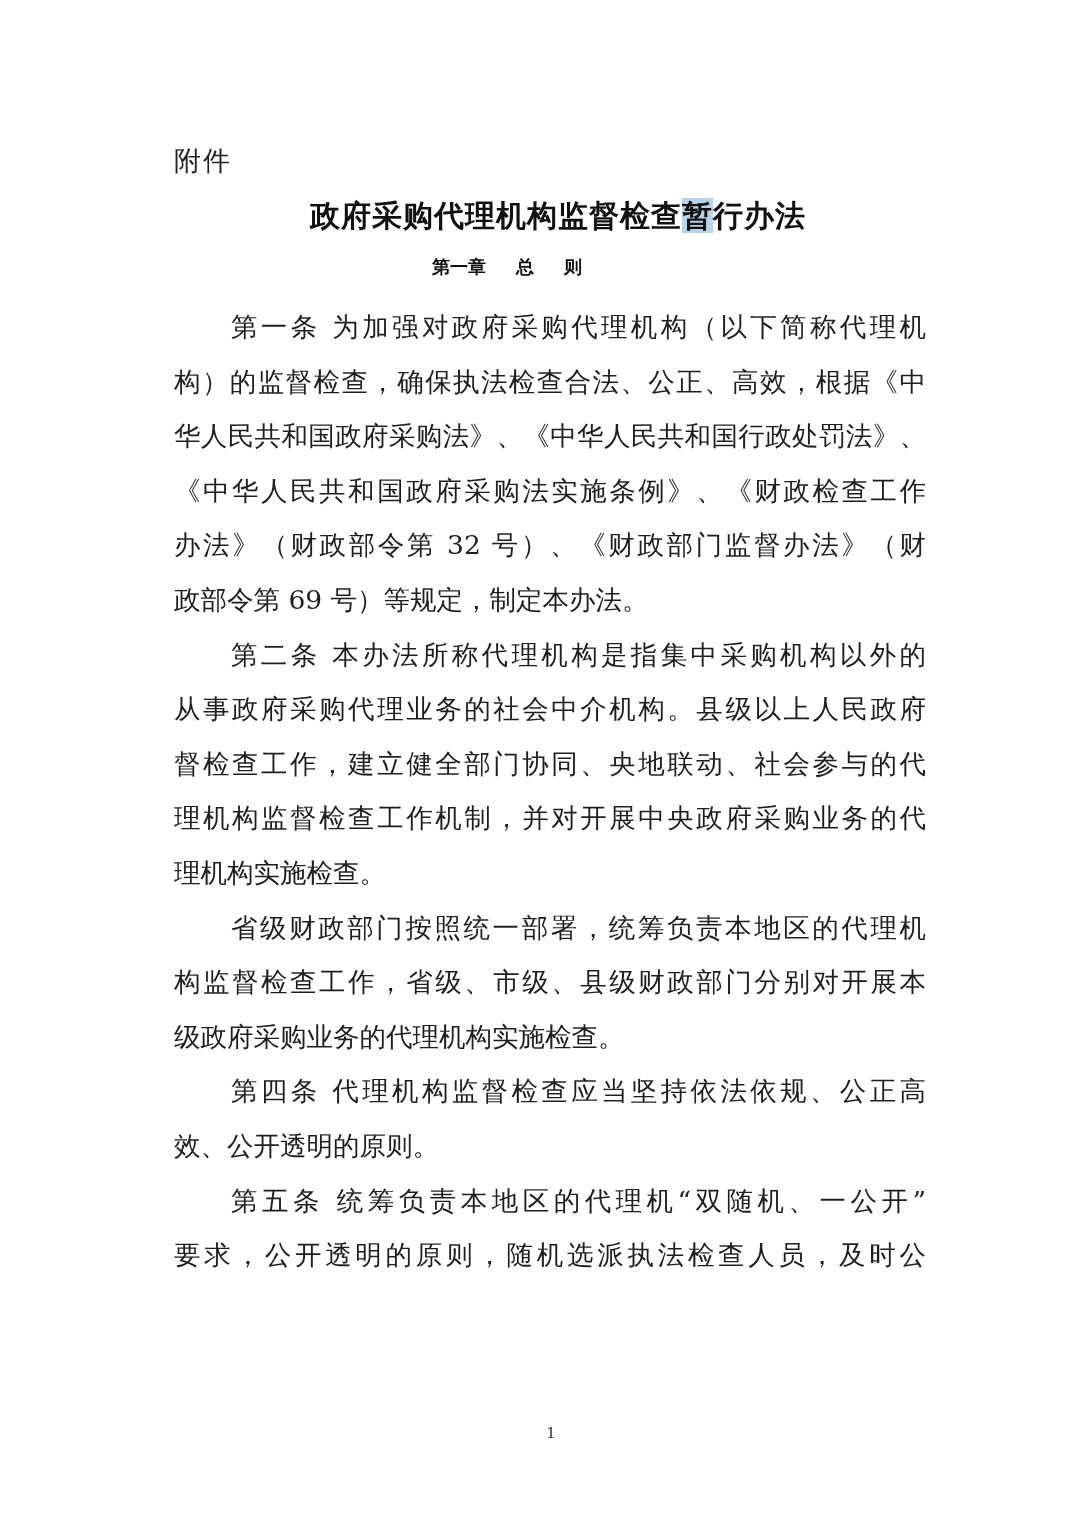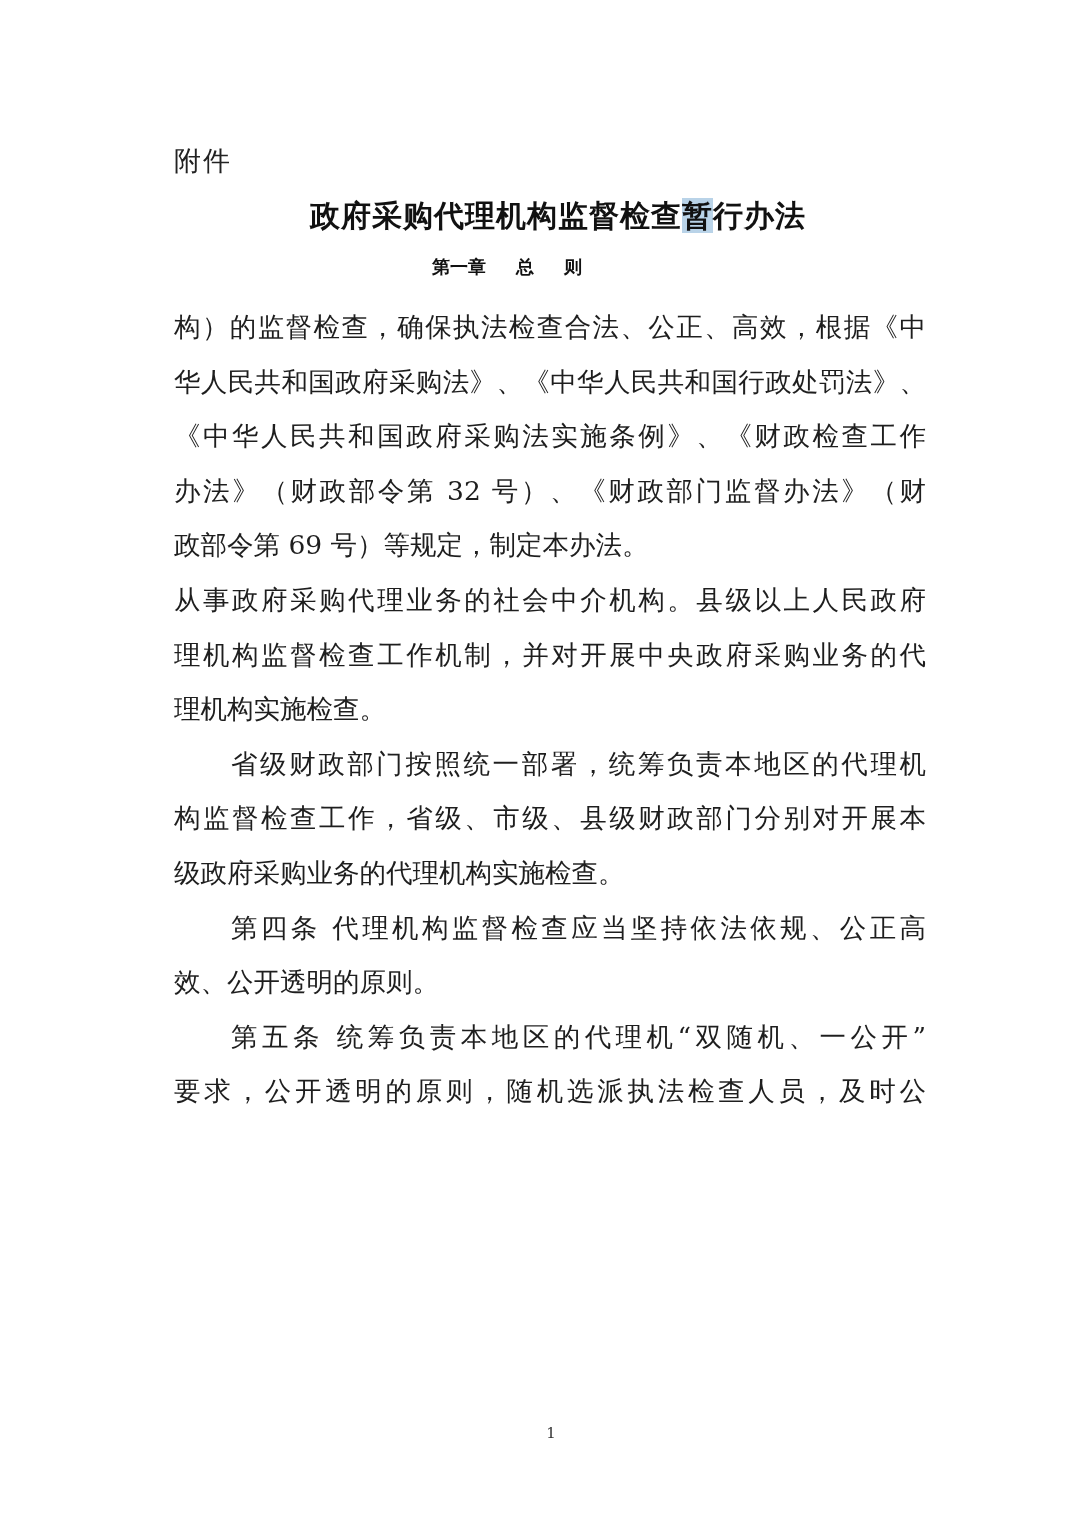--- a/index.html
+++ b/index.html
@@ -97,26 +97,29 @@
 <div class="page">
   <div class="attachment-label">附件</div>
 
   <div class="doc-title"><span>政府采购代理机构监督检查</span><span class="hl">暂</span><span>行办法</span></div>
 
   <div class="chapter-title">
     <span>第一章</span><span class="gap"></span><span>总</span><span class="gap"></span><span>则</span>
   </div>
 
   <div class="body-text" id="body-text">
+      <div class="line indent">第一条 为加强对政府采购代理机构（以下简称代理机</div>
       <div class="line">构）的监督检查，确保执法检查合法、公正、高效，根据《中</div>
       <div class="line">华人民共和国政府采购法》、《中华人民共和国行政处罚法》、</div>
       <div class="line">《中华人民共和国政府采购法实施条例》、《财政检查工作</div>
       <div class="line">办法》（财政部令第 32 号）、《财政部门监督办法》（财</div>
       <div class="line last">政部令第 69 号）等规定，制定本办法。</div>
+      <div class="line indent">第二条 本办法所称代理机构是指集中采购机构以外的</div>
       <div class="line">从事政府采购代理业务的社会中介机构。县级以上人民政府</div>
+      <div class="line">督检查工作，建立健全部门协同、央地联动、社会参与的代</div>
       <div class="line">理机构监督检查工作机制，并对开展中央政府采购业务的代</div>
       <div class="line last">理机构实施检查。</div>
       <div class="line indent">省级财政部门按照统一部署，统筹负责本地区的代理机</div>
       <div class="line">构监督检查工作，省级、市级、县级财政部门分别对开展本</div>
       <div class="line last">级政府采购业务的代理机构实施检查。</div>
       <div class="line indent">第四条 代理机构监督检查应当坚持依法依规、公正高</div>
       <div class="line last">效、公开透明的原则。</div>
       <div class="line indent">第五条 统筹负责本地区的代理机“双随机、一公开”</div>
       <div class="line">要求，公开透明的原则，随机选派执法检查人员，及时公</div>
     </div>

